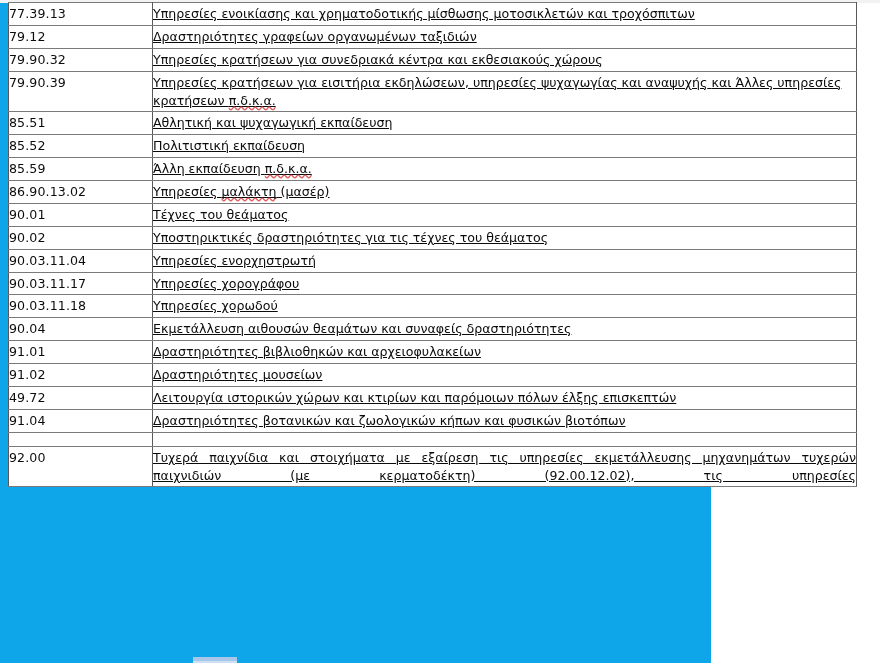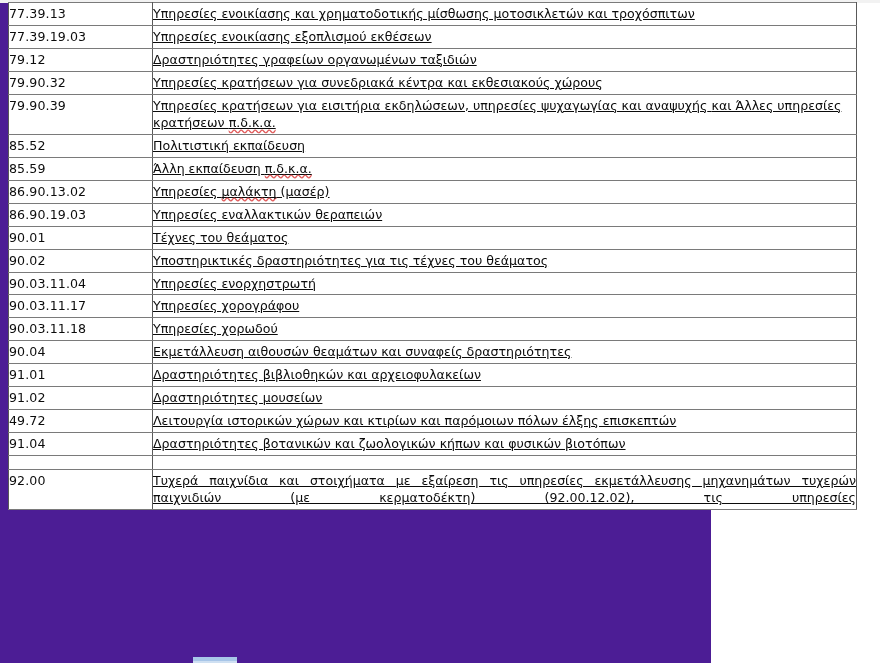--- a/index.html
+++ b/index.html
@@ -10,21 +10,21 @@
     height: 663px;
     overflow: hidden;
   }
   body {
     font-family: "DejaVu Sans", sans-serif;
   }
   .page {
     position: relative;
     width: 711px;
     height: 663px;
-    background: #4c1d95;
+    background: #0ea5e9;
     box-sizing: border-box;
     padding-left: 44px;
   }
   
   .top-strip {
     position: absolute;
     left: 0; top: 0;
     width: 880px; height: 3px;
     background: #f2f2f2;
   }
@@ -111,24 +111,20 @@
       <col class="c-code">
       <col class="c-desc">
     </colgroup>
     <tbody>
 
       <tr>
         <td class="code">77.39.13</td>
         <td class="desc">Υπηρεσίες ενοικίασης και χρηματοδοτικής μίσθωσης μοτοσικλετών και τροχόσπιτων</td>
       </tr>
 
-      <tr>
-        <td class="code">77.39.19.03</td>
-        <td class="desc">Υπηρεσίες ενοικίασης εξοπλισμού εκθέσεων</td>
-      </tr>
 
 
       <tr>
         <td class="code">79.12</td>
         <td class="desc">Δραστηριότητες γραφείων οργανωμένων ταξιδιών</td>
       </tr>
 
       <tr>
         <td class="code">79.90.32</td>
         <td class="desc">Υπηρεσίες κρατήσεων για συνεδριακά κέντρα και εκθεσιακούς χώρους</td>
@@ -136,40 +132,40 @@
 
       <tr>
         <td class="code">79.90.39</td>
         <td class="desc">
           <span>Υπηρεσίες κρατήσεων για εισιτήρια εκδηλώσεων, υπηρεσίες ψυχαγωγίας και αναψυχής</span>
           <span>και Άλλες υπηρεσίες κρατήσεων </span><span class="sp">π.δ.κ.α.</span>
         </td>
       </tr>
 
 
+      <tr>
+        <td class="code">85.51</td>
+        <td class="desc">Αθλητική και ψυχαγωγική εκπαίδευση</td>
+      </tr>
 
       <tr>
         <td class="code">85.52</td>
         <td class="desc">Πολιτιστική εκπαίδευση</td>
       </tr>
 
       <tr>
         <td class="code">85.59</td>
         <td class="desc"><span>Άλλη εκπαίδευση </span><span class="sp">π.δ.κ.α.</span></td>
       </tr>
 
       <tr>
         <td class="code">86.90.13.02</td>
         <td class="desc"><span>Υπηρεσίες </span><span class="sp">μαλάκτη</span><span> (μασέρ)</span></td>
       </tr>
 
-      <tr>
-        <td class="code">86.90.19.03</td>
-        <td class="desc">Υπηρεσίες εναλλακτικών θεραπειών</td>
-      </tr>
 
 
       <tr>
         <td class="code">90.01</td>
         <td class="desc">Τέχνες του θεάματος</td>
       </tr>
 
       <tr>
         <td class="code">90.02</td>
         <td class="desc">Υποστηρικτικές δραστηριότητες για τις τέχνες του θεάματος</td>

